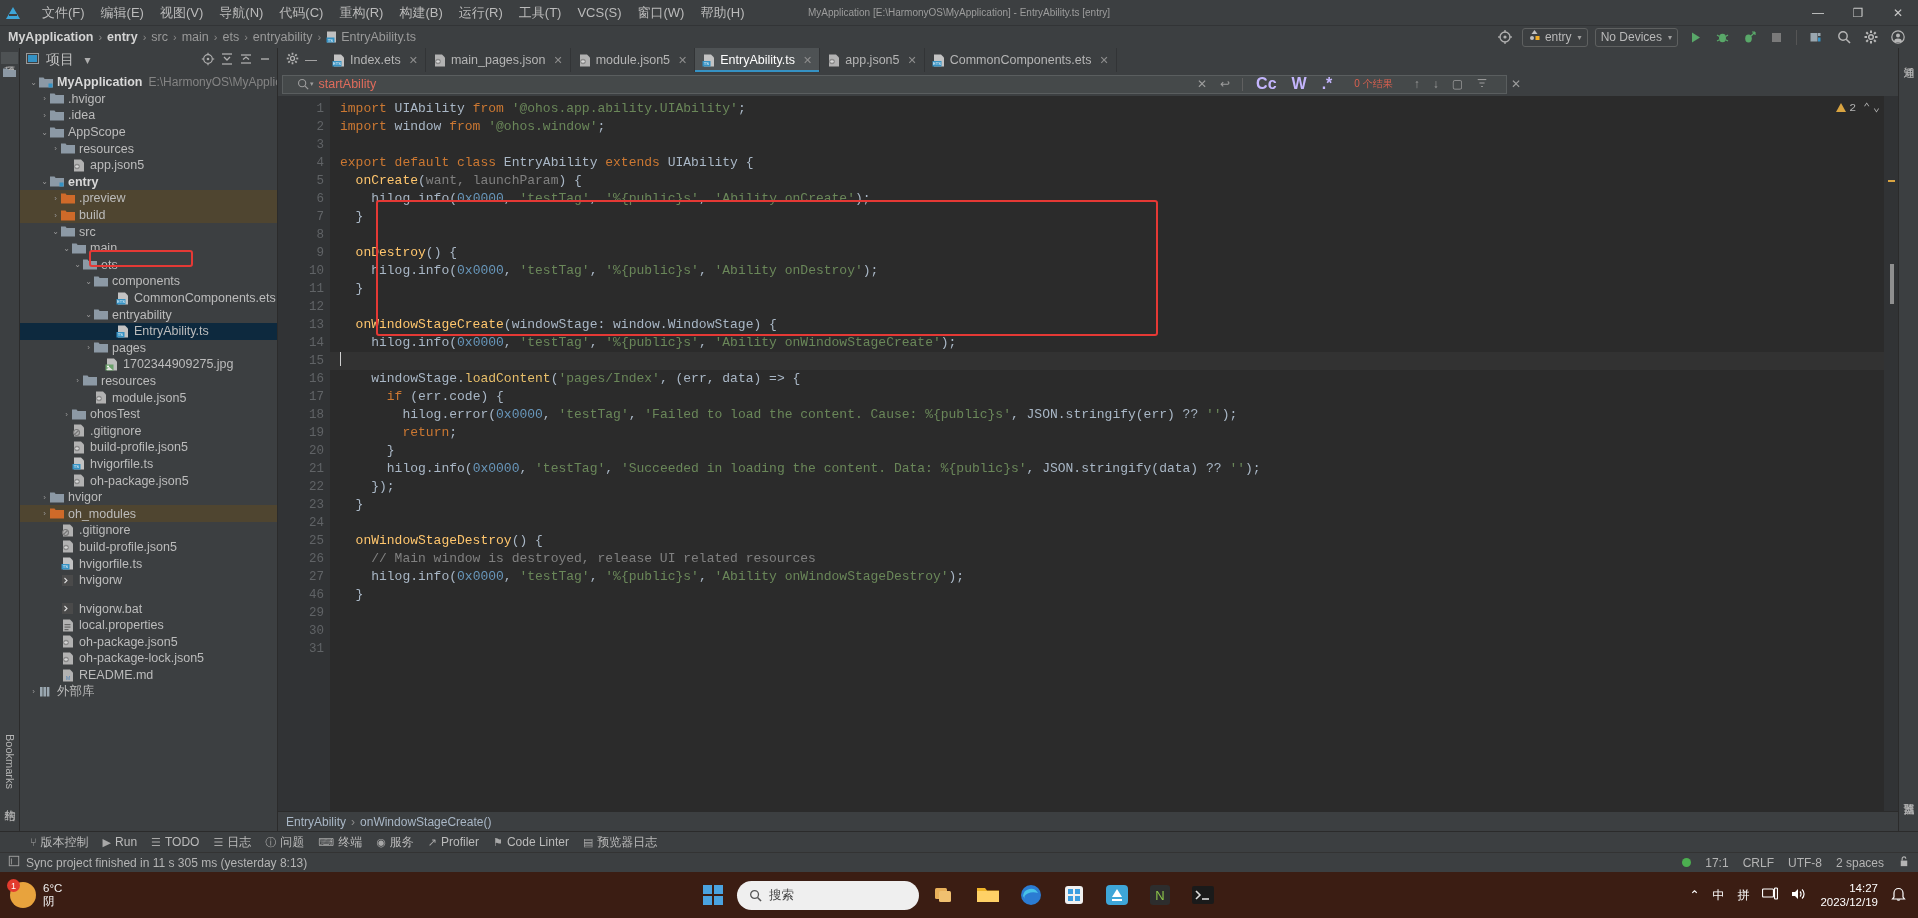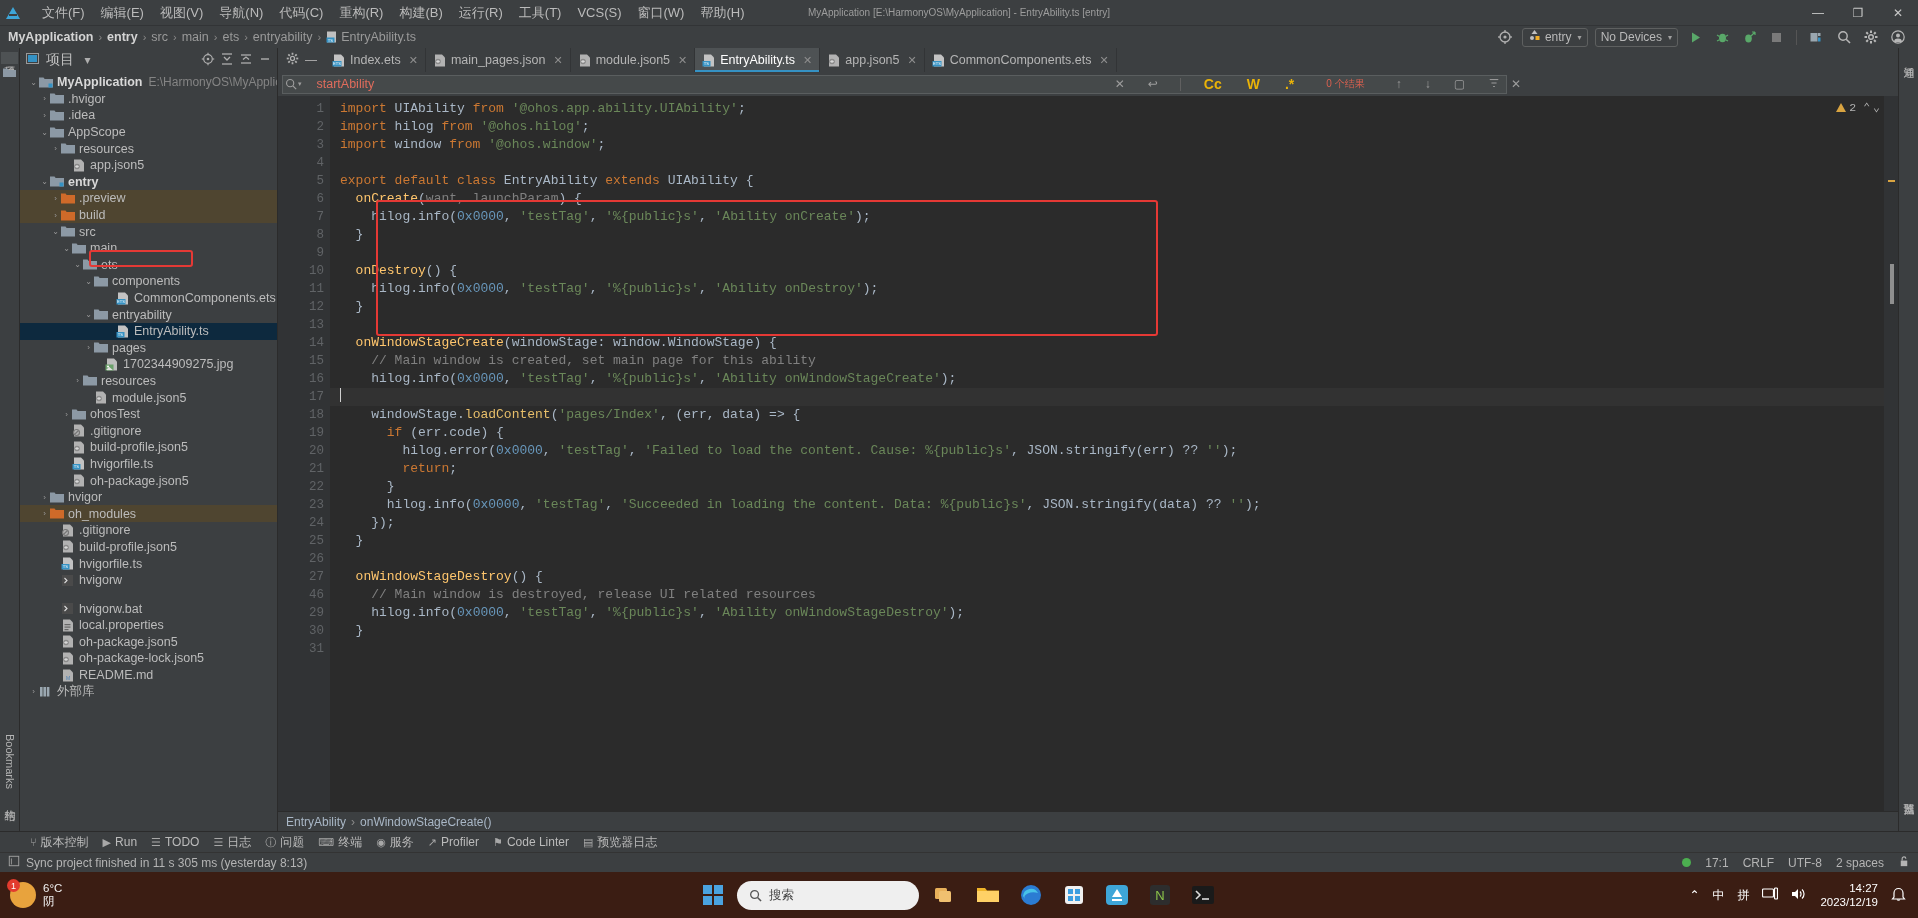--- a/index.html
+++ b/index.html
@@ -94,25 +94,25 @@
   }
   .tab.active { background:#4e5254; color:#ffffff; }
   .tab.active:after { content:''; position:absolute; left:0; right:0; bottom:0; height:2px; background:#3592c4; }
   .tab .x { color:#8e8e8e; font-size:11px; margin-left:3px; }
   .tab-ico { width:13px;height:13px; position:relative; display:inline-block;}
 
   
   .findbar { height:24px; flex:0 0 24px; background:#3c3f41; display:flex; align-items:center; padding-left:4px; gap:0; }
   .find-input {
     height:19px; flex:1 1 auto; max-width: 1225px; background:#45494a; border:1px solid #5a5e5f;
-    display:flex; align-items:center; padding:0 2px; gap:15px; color:#e06c5c; font-size:12.5px;
+    display:flex; align-items:center; padding:0 14px; gap:5px; color:#e06c5c; font-size:12.5px;
   }
   .find-val { color:#e06c5c; flex:1 1 auto; }
   .find-btn { color:#9d9d9d; font-size:12px; padding:0 4px;}
-  .find-toggle { color:#eab308; font-size:14px; padding:0 5px; font-weight:600;}
+  .find-toggle { color:#c4b5fd; font-size:16px; padding:0 5px; font-weight:600;}
   .find-count { color:#d9604f; font-size:10px; padding:0 12px; }
   .find-right { display:flex; align-items:center; gap:2px; padding-right:6px;}
 
   
   .codewrap { flex:1 1 auto; display:flex; min-height:0; position:relative; background:#2b2b2b; }
   .gutter {
     width:52px; flex:0 0 52px; background:#313335; color:#606366; font-size:12.5px;
     font-family:"Liberation Mono", monospace; text-align:right; padding-top:4px; position:relative;
   }
   .gutter .gl { height:18px; line-height:18px; padding-right:6px; position:relative;}
@@ -849,34 +849,32 @@
           </div>
         <div class="code" id="code-root">
           <div class="codebox" style="left:46px; top:104px; width:782px; height:136px;"></div>
           <div class="warnpill">
             <span class="tri-warn"></span>
             <span>2</span>
             <span style="margin-left:4px;">⌃</span>
             <span>⌄</span>
           </div>
         <div class="cl"><span class="kw">import </span><span class="white">UIAbility </span><span class="kw">from </span><span class="str">'@ohos.app.ability.UIAbility'</span><span class="white">;</span></div>
-            <div class="cl"><span class="kw">import </span><span class="white">hilog </span><span class="kw">from </span><span class="str">'@ohos.hilog'</span><span class="white">;</span></div>
             <div class="cl"><span class="kw">import </span><span class="white">window </span><span class="kw">from </span><span class="str">'@ohos.window'</span><span class="white">;</span></div>
             <div class="cl"></div>
             <div class="cl"><span class="kw">export default class </span><span class="white">EntryAbility </span><span class="kw">extends </span><span class="white">UIAbility </span><span class="white">{</span></div>
             <div class="cl"><span class="fn">  onCreate</span><span class="white">(</span><span class="cmt">want, launchParam</span><span class="white">) {</span></div>
             <div class="cl"><span class="white">    hilog.</span><span class="white">info</span><span class="white">(</span><span class="num">0x0000</span><span class="white">, </span><span class="str">'testTag'</span><span class="white">, </span><span class="str">'%{public}s'</span><span class="white">, </span><span class="str">'Ability onCreate'</span><span class="white">);</span></div>
             <div class="cl"><span class="white">  }</span></div>
             <div class="cl"></div>
             <div class="cl"><span class="fn">  onDestroy</span><span class="white">() {</span></div>
             <div class="cl"><span class="white">    hilog.info(</span><span class="num">0x0000</span><span class="white">, </span><span class="str">'testTag'</span><span class="white">, </span><span class="str">'%{public}s'</span><span class="white">, </span><span class="str">'Ability onDestroy'</span><span class="white">);</span></div>
             <div class="cl"><span class="white">  }</span></div>
             <div class="cl"></div>
             <div class="cl"><span class="fn">  onWindowStageCreate</span><span class="white">(windowStage: </span><span class="white">window</span><span class="white">.WindowStage) {</span></div>
-            <div class="cl"><span class="cmt">    // Main window is created, set main page for this ability</span></div>
             <div class="cl"><span class="white">    hilog.info(</span><span class="num">0x0000</span><span class="white">, </span><span class="str">'testTag'</span><span class="white">, </span><span class="str">'%{public}s'</span><span class="white">, </span><span class="str">'Ability onWindowStageCreate'</span><span class="white">);</span></div>
             <div class="cl cur"><span style="display: inline-block; width: 1px; height: 14px; background: rgb(208, 208, 208); vertical-align: -2px;"></span></div>
             <div class="cl"><span class="white">    windowStage.</span><span class="hi">loadContent</span><span class="white">(</span><span class="str">'pages/Index'</span><span class="white">, (err, data) =&gt; {</span></div>
             <div class="cl"><span class="white">      </span><span class="kw">if </span><span class="white">(err.code) {</span></div>
             <div class="cl"><span class="white">        hilog.</span><span class="white">error</span><span class="white">(</span><span class="num">0x0000</span><span class="white">, </span><span class="str">'testTag'</span><span class="white">, </span><span class="str">'Failed to load the content. Cause: %{public}s'</span><span class="white">, JSON.stringify(err) ?? </span><span class="str">''</span><span class="white">);</span></div>
             <div class="cl"><span class="white">        </span><span class="kw">return</span><span class="white">;</span></div>
             <div class="cl"><span class="white">      }</span></div>
             <div class="cl"><span class="white">      hilog.info(</span><span class="num">0x0000</span><span class="white">, </span><span class="str">'testTag'</span><span class="white">, </span><span class="str">'Succeeded in loading the content. Data: %{public}s'</span><span class="white">, JSON.stringify(data) ?? </span><span class="str">''</span><span class="white">);</span></div>
             <div class="cl"><span class="white">    });</span></div>
             <div class="cl"><span class="white">  }</span></div>

